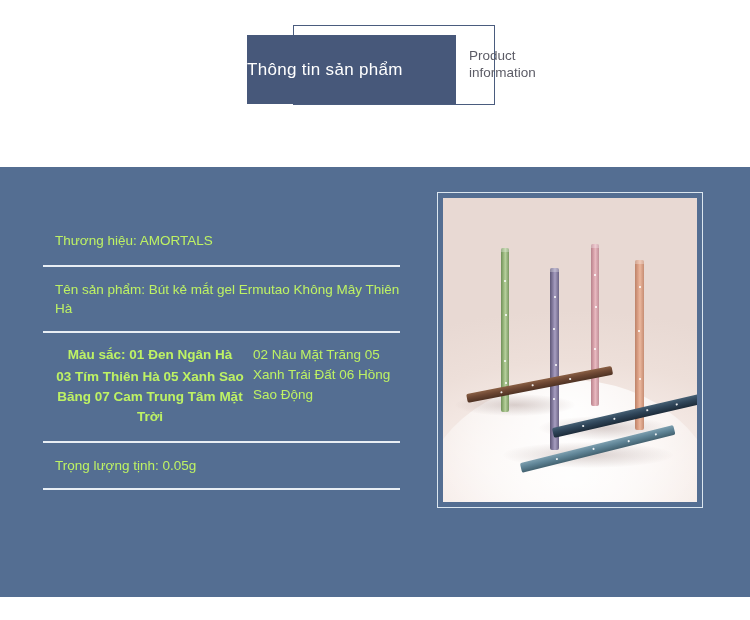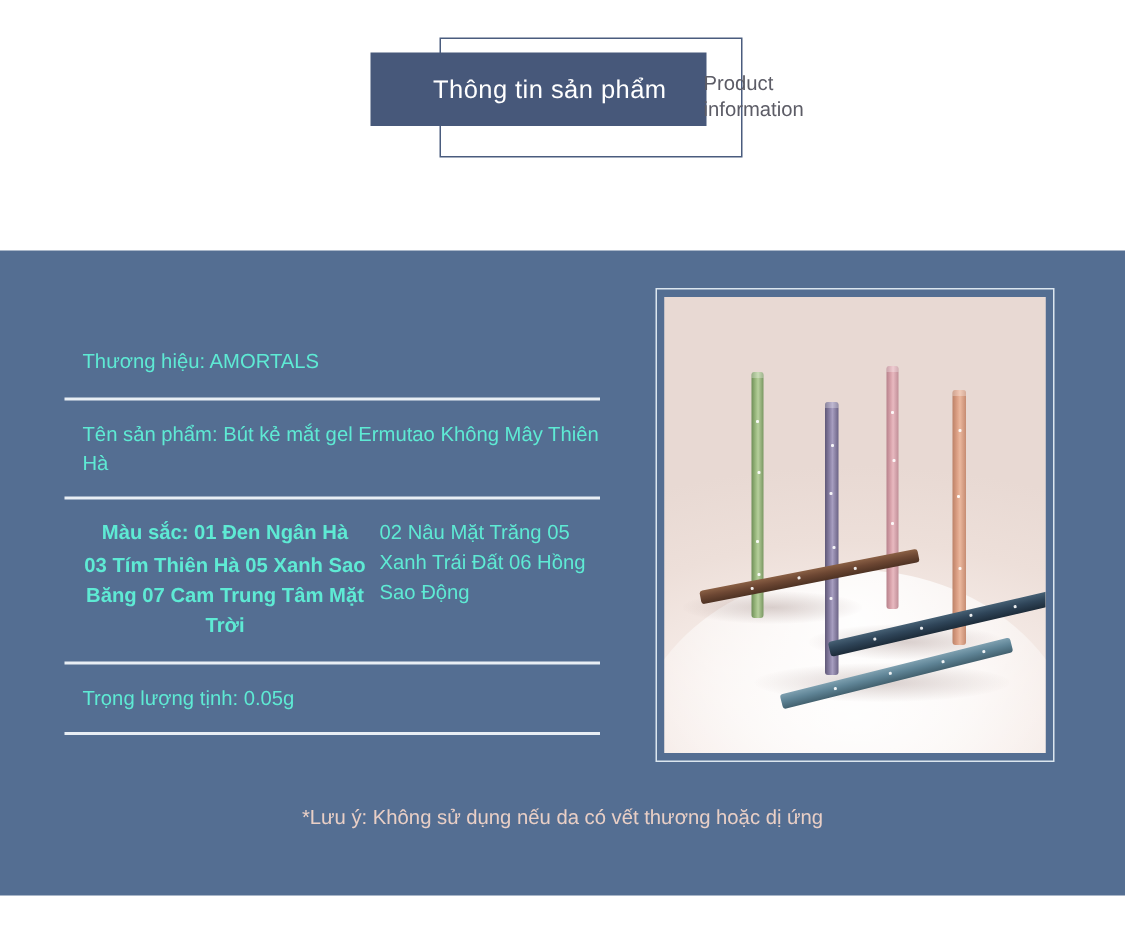--- a/index.html
+++ b/index.html
@@ -32,26 +32,25 @@
     width: 202px;
     height: 80px;
     border: 1.5px solid #4a5c7e;
     box-sizing: border-box;
   }
   #header-dark-box {
     position: absolute;
     left: 247px;
     top: 35px;
     width: 209px;
-    height: 49px;
+    height: 69px;
     background: #47587a;
     display: flex;
     align-items: center;
-    justify-content: center;
-    padding-left: 15px;
+    justify-content: flex-start;
   }
   #header-title-vi {
     color: #ffffff;
     font-size: 17px;
     letter-spacing: 0.3px;
     white-space: nowrap;
   }
   #header-subtitle-en {
     position: absolute;
     left: 469px;
@@ -74,21 +73,21 @@
 
   
   #spec-list {
     position: absolute;
     left: 43px;
     top: 64px;
     width: 357px;
   }
   .spec-row {
     position: relative;
-    color: #5eead4;
+    color: #bef264;
     font-size: 13.5px;
     line-height: 19px;
   }
   .divider {
     width: 357px;
     height: 2px;
     background: #e8eef4;
     margin: 0;
   }
   .spec-pad {
@@ -298,15 +297,14 @@
                   transform:rotate(-14deg); transform-origin:left center;
                   background:linear-gradient(180deg,#7ea0b0 0%, #5f8496 45%, #43616f 100%);">
         <span class="speck" style="left:36px; top:4px;"></span>
         <span class="speck" style="left:74px; top:3px;"></span>
         <span class="speck" style="left:110px; top:4px;"></span>
         <span class="speck" style="left:138px; top:4px;"></span>
       </div>
     </div>
   </div>
 
-  <div id="footer-note">*Lưu ý: Không sử dụng nếu da có vết thương hoặc dị ứng</div>
 
 </div>
 
 </body></html>

